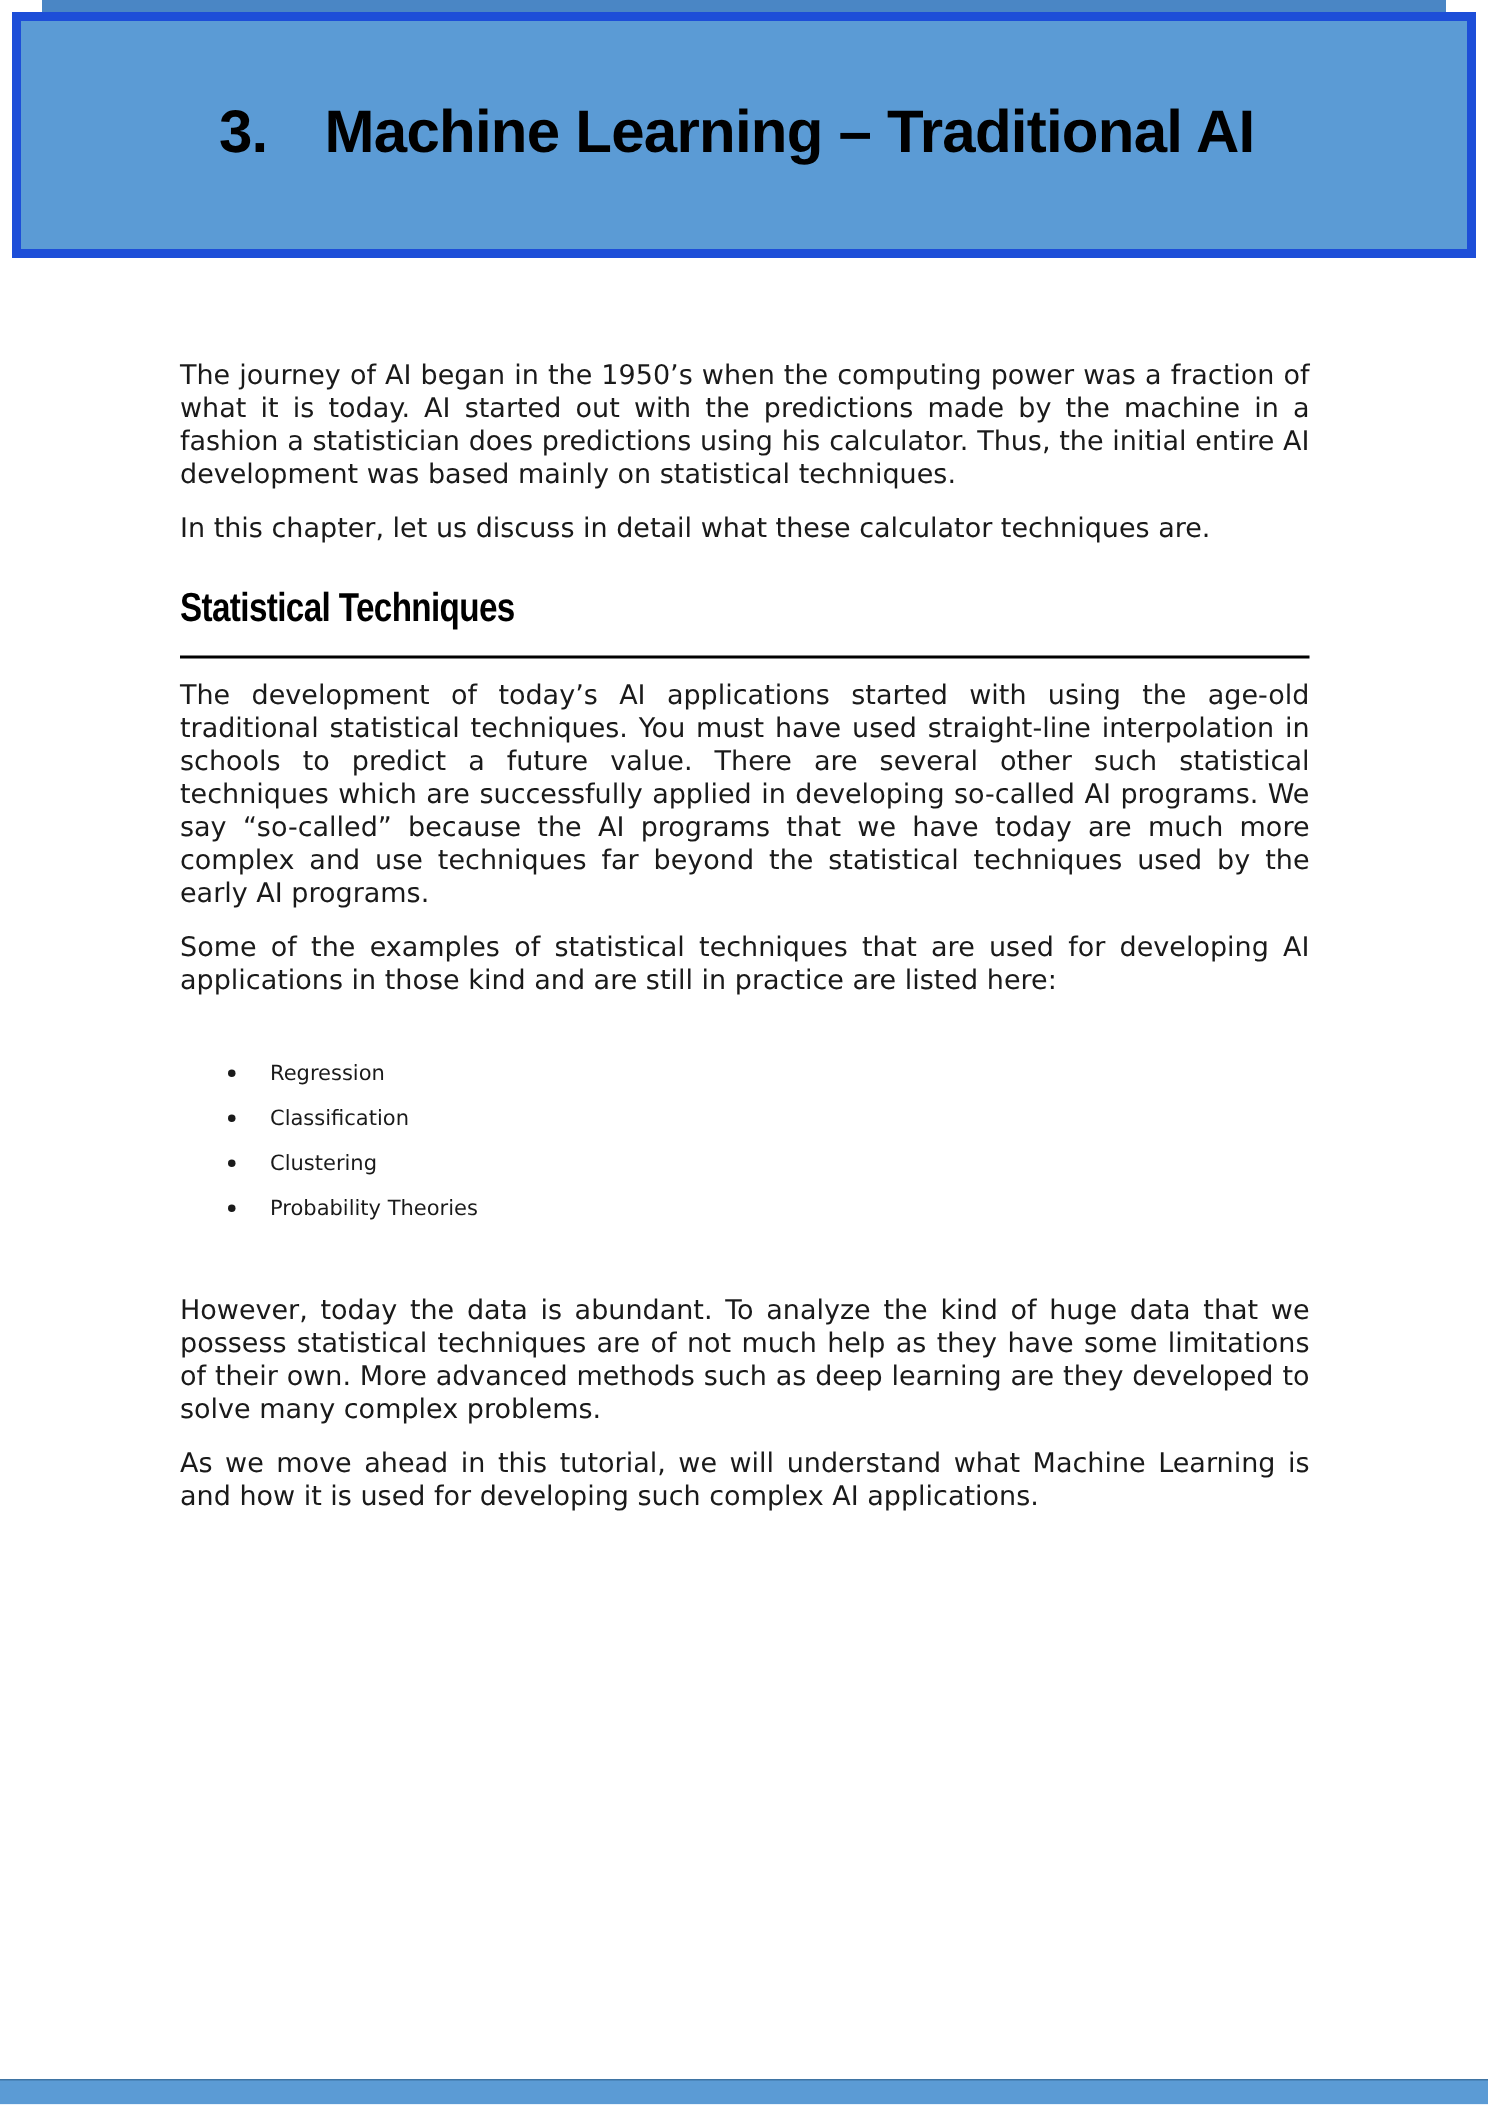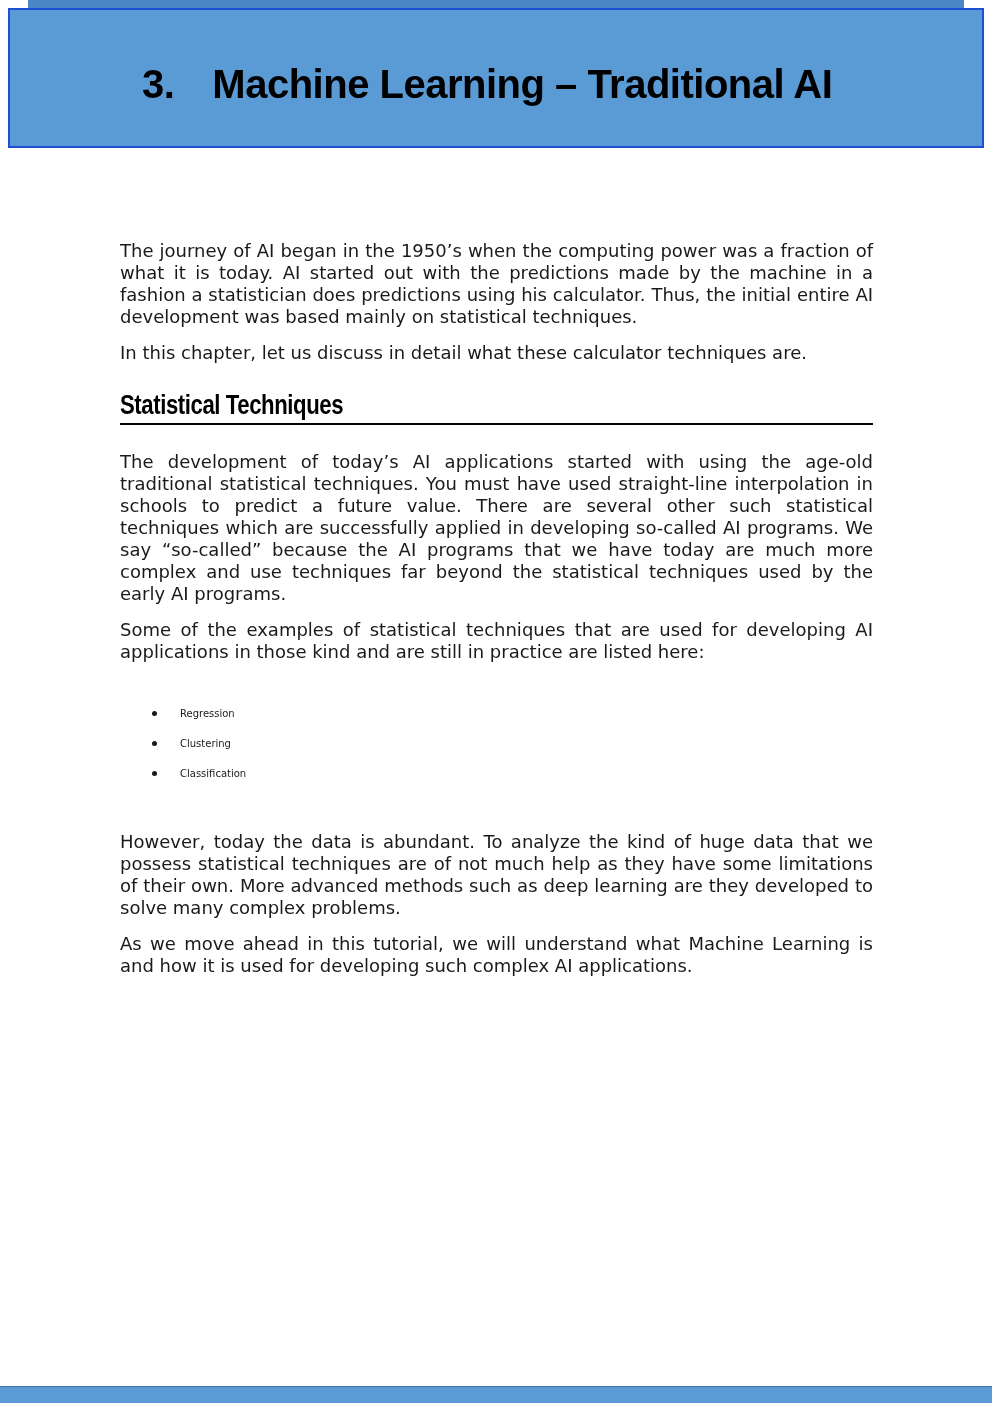--- a/index.html
+++ b/index.html
@@ -27,23 +27,23 @@
     height: 9px;
     background: #4a86c5;
   }
 
   
   .banner {
     position: absolute;
     top: 8px;
     left: 8px;
     right: 8px;
-    height: 140px;
+    height: 164px;
     background: #5b9bd5;
-    border: 2px solid #1d4ed8;
+    border: 6px solid #1d4ed8;
   }
 
   .banner-title {
     position: absolute;
     top: 52px;
     left: 132px;
     right: 40px;
     font-family: "Liberation Sans", sans-serif;
     font-weight: bold;
     font-size: 40px;
@@ -67,23 +67,23 @@
 
   .content p {
     font-size: 18px;
     line-height: 22px;
     text-align: justify;
     margin-bottom: 14px;
   }
 
   .section-heading-wrap {
     margin-top: 26px;
-    margin-bottom: 26px;
+    margin-bottom: 14px;
     border-bottom: 2px solid #000000;
-    padding-bottom: 2px;
+    padding-bottom: 16px;
   }
 
   .section-heading {
     display: inline-block;
     font-family: "Liberation Sans", sans-serif;
     font-weight: bold;
     font-size: 27px;
     color: #000000;
     transform: scaleX(0.82);
     transform-origin: left center;
@@ -91,21 +91,21 @@
     white-space: nowrap;
   }
 
   ul.bullet-list {
     list-style: none;
     margin: 40px 0 46px 32px;
   }
 
   ul.bullet-list li {
     position: relative;
-    font-size: 10px;
+    font-size: 14px;
     line-height: 22px;
     padding-left: 28px;
     margin-bottom: 8px;
   }
 
   ul.bullet-list li .bullet-dot {
     position: absolute;
     left: 0;
     top: 8px;
     width: 5px;
@@ -152,25 +152,29 @@
 
     <p>Some of the examples of statistical techniques that are used for developing AI applications in those kind and are still in practice are listed here:</p>
 
     <ul class="bullet-list">
       <li>
         <span class="bullet-dot"></span>
         <span>Regression</span>
       </li>
       <li>
         <span class="bullet-dot"></span>
+        <span>Classification</span>
+      </li>
+      <li>
+        <span class="bullet-dot"></span>
         <span>Clustering</span>
       </li>
       <li>
         <span class="bullet-dot"></span>
-        <span>Classification</span>
+        <span>Probability Theories</span>
       </li>
     </ul>
 
 
     <p>However, today the data is abundant. To analyze the kind of huge data that we possess statistical techniques are of not much help as they have some limitations of their own. More advanced methods such as deep learning are they developed to solve many complex problems.</p>
 
     <p>As we move ahead in this tutorial, we will understand what Machine Learning is and how it is used for developing such complex AI applications.</p>
 
   </div>
 

